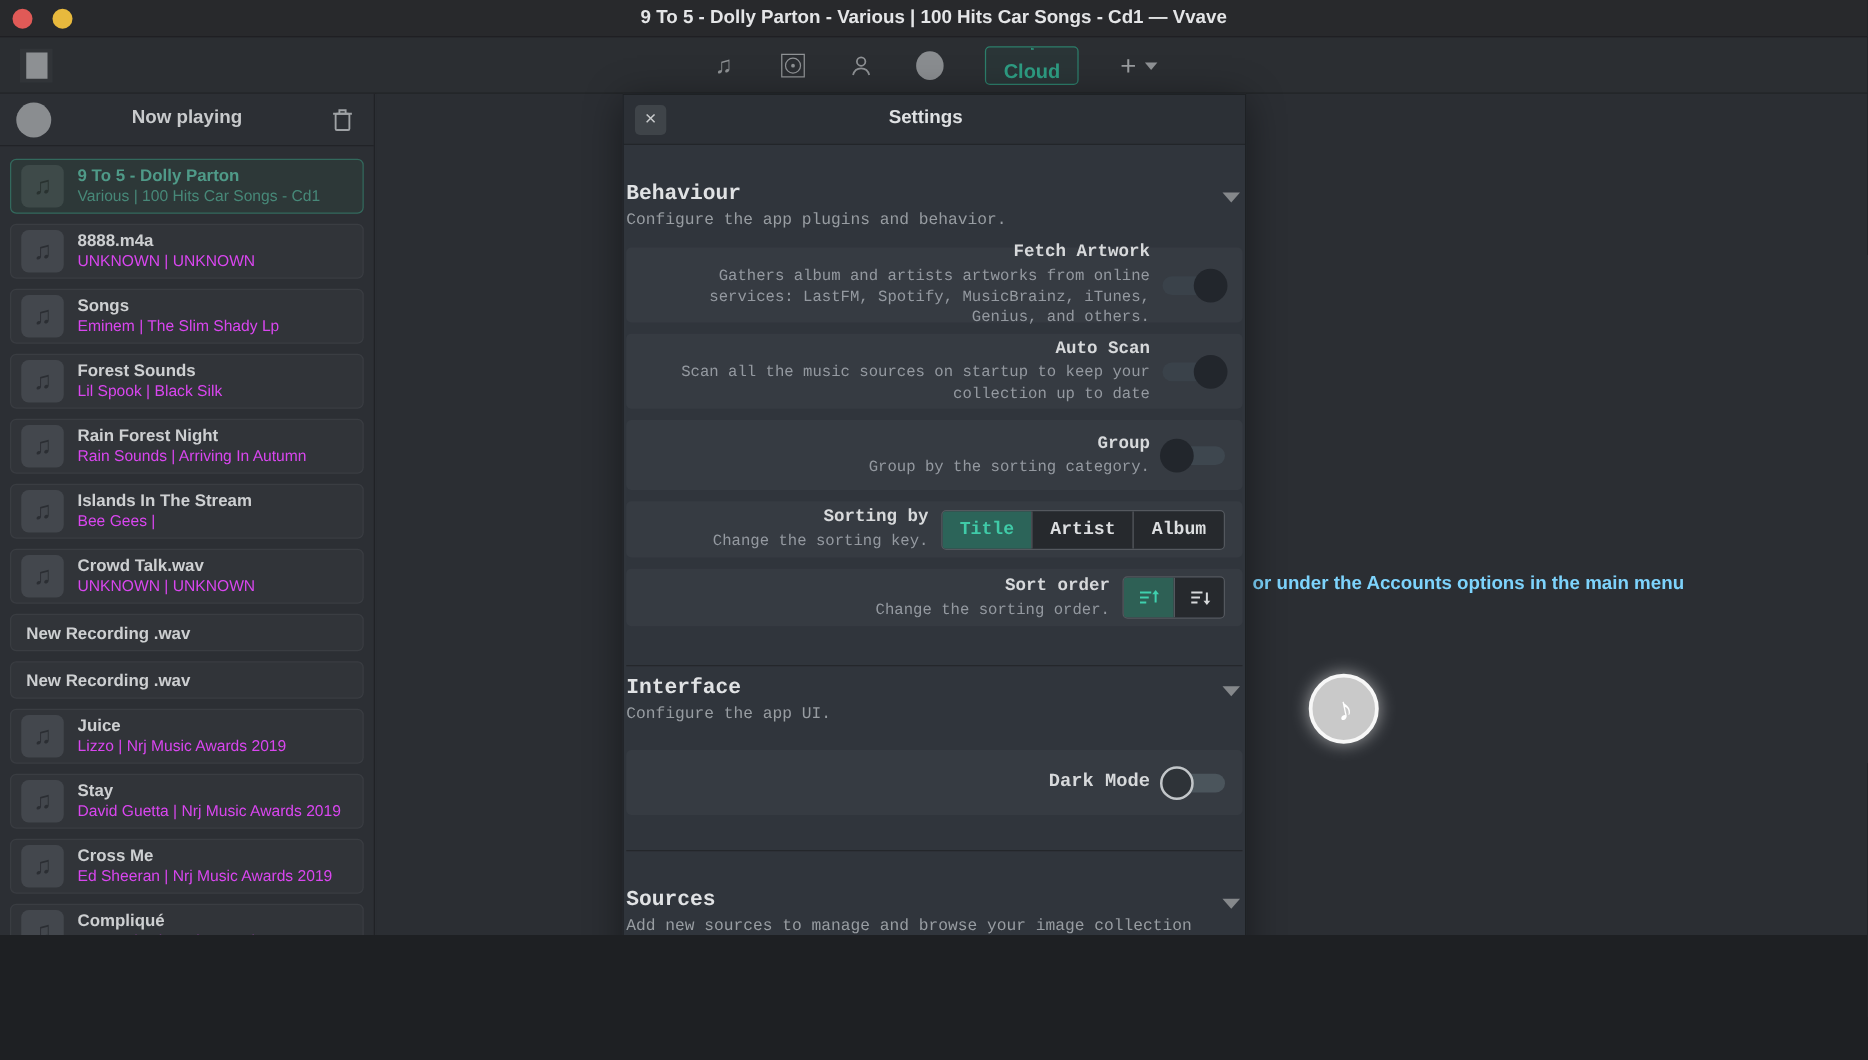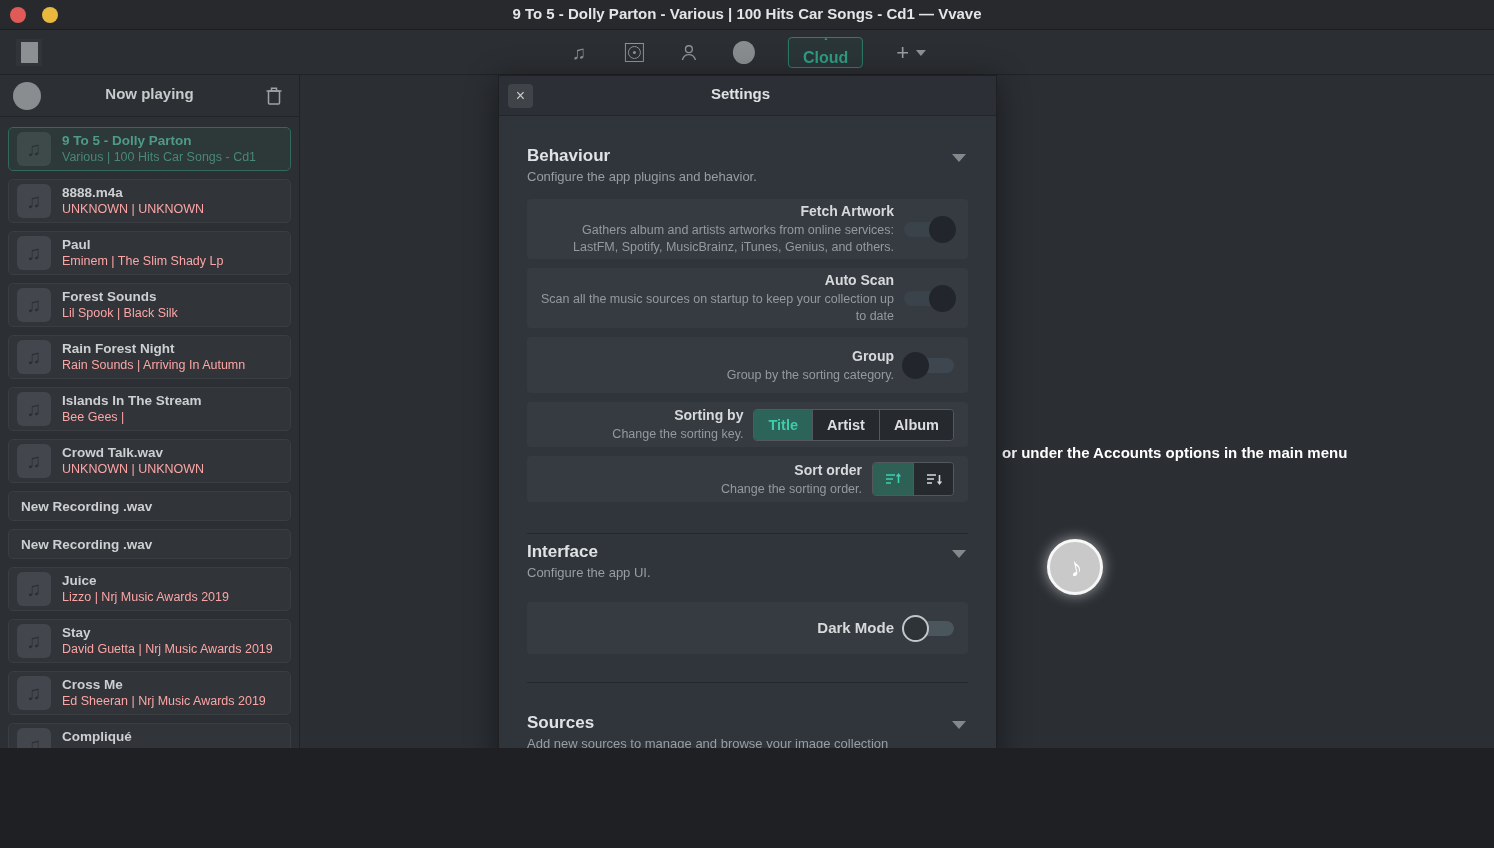--- a/index.html
+++ b/index.html
@@ -50,29 +50,29 @@
   .sidehead .trash { position:absolute; right:16px; top:10px; }
   .tracklist { position:absolute; left:0; top:43px; width:100%; height:662px; overflow:hidden;
     padding:9px 8px; display:flex; flex-direction:column; gap:8px; }
   .track { flex:0 0 44px; height:44px; border:1px solid #3a3d42; border-radius:5px;
     background:#313439; display:flex; align-items:center; padding:0 8px; }
   .track.single { flex:0 0 30px; height:30px; padding:0 12px; }
   .track .ticon { width:34px; height:34px; border-radius:6px; background:#43474d; color:#2b2e33;
     font-size:20px; display:flex; align-items:center; justify-content:center; flex:none; }
   .track .tmeta { display:flex; flex-direction:column; margin-left:11px; overflow:hidden; line-height:1.25; }
   .track .ttitle { font-size:13.5px; font-weight:bold; color:#cdcfd1; white-space:nowrap; }
-  .track .tsub { font-size:12.5px; color:#fca5a5; white-space:nowrap; }
+  .track .tsub { font-size:12.5px; color:#d946ef; white-space:nowrap; }
   .track.selected { border-color:#33695d; background:#2d3838; }
   .track.selected .ttitle { color:#4f9a88; }
   .track.selected .tsub { color:#478878; }
   .track.selected .ticon { background:#3e4a49; color:#293230; }
 
   
   .main { position:absolute; left:301px; top:75px; width:1193px; height:705px; background:#2b2e33; }
-  .bgtext { position:absolute; left:701px; top:369px; font-size:15px; font-weight:bold; color:#ffffff;
+  .bgtext { position:absolute; left:701px; top:383px; font-size:15px; font-weight:bold; color:#7dd3fc;
     white-space:nowrap; }
   .fab { position:absolute; left:746px; top:464px; width:56px; height:56px; border-radius:50%;
     background:#c9c9c9; border:3px solid #f7f7f7; box-shadow:0 0 14px rgba(255,255,255,0.55);
     display:flex; align-items:center; justify-content:center; }
   .fab .note { color:#ffffff; font-size:26px; transform:rotate(-12deg); }
 
   
   .bottombar { position:absolute; left:0; top:780px; width:1494px; height:68px; background:#2b2e32;
     border-top:1px solid #212327; }
   .progress-sliver { position:absolute; left:0; top:0; width:3px; height:26px; background:#2e8b74; }
@@ -90,21 +90,21 @@
   .volume { position:absolute; right:13px; top:28px; }
 
   
   .dialog { position:absolute; left:498px; top:75px; width:499px; height:735px; background:#30353c;
     border:1px solid #1e2124; box-shadow:0 6px 30px rgba(0,0,0,0.45); z-index:10; overflow:hidden; }
   .dlghead { position:relative; height:40px; background:#2c3036; border-bottom:1px solid #222529; }
   .closebtn { position:absolute; left:9px; top:8px; width:25px; height:24px; border-radius:4px;
     background:#3f4449; color:#c9cbcd; font-size:16px; display:flex; align-items:center; justify-content:center; }
   .dlgtitle { position:absolute; left:0; right:14px; top:9px; text-align:center; font-size:15px;
     font-weight:bold; color:#dfe1e3; }
-  .dlgbody { padding:0 28px; }
+  .dlgbody { padding:0 2px;font-family:Liberation Mono, monospace; }
   .section { position:relative; }
   .sectitle { font-size:17px; font-weight:bold; color:#e0e2e4; }
   .secsub { font-size:13px; color:#989da2; margin-top:3px; }
   .seccaret { position:absolute; right:2px; top:8px; width:0; height:0;
     border-left:7px solid transparent; border-right:7px solid transparent; border-top:8px solid #85888b; }
   .sec-behaviour { margin-top:30px; }
   .cards { margin-top:15px; display:flex; flex-direction:column; gap:9px; }
   .card { background:#363b42; border-radius:4px; display:flex; align-items:center; padding:0 14px;text-align:right; }
   .card .ctext { flex:1; line-height:1.35; padding-right:10px; }
   .ctitle { font-size:14px; font-weight:bold; color:#d7d9db; }
@@ -210,21 +210,21 @@
         <div class="track">
           <span class="ticon">♫</span>
           <span class="tmeta">
             <span class="ttitle">8888.m4a</span>
             <span class="tsub">UNKNOWN | UNKNOWN</span>
           </span>
         </div>
         <div class="track">
           <span class="ticon">♫</span>
           <span class="tmeta">
-            <span class="ttitle">Paul</span>
+            <span class="ttitle">Songs</span>
             <span class="tsub">Eminem | The Slim Shady Lp</span>
           </span>
         </div>
         <div class="track">
           <span class="ticon">♫</span>
           <span class="tmeta">
             <span class="ttitle">Forest Sounds</span>
             <span class="tsub">Lil Spook | Black Silk</span>
           </span>
         </div>

